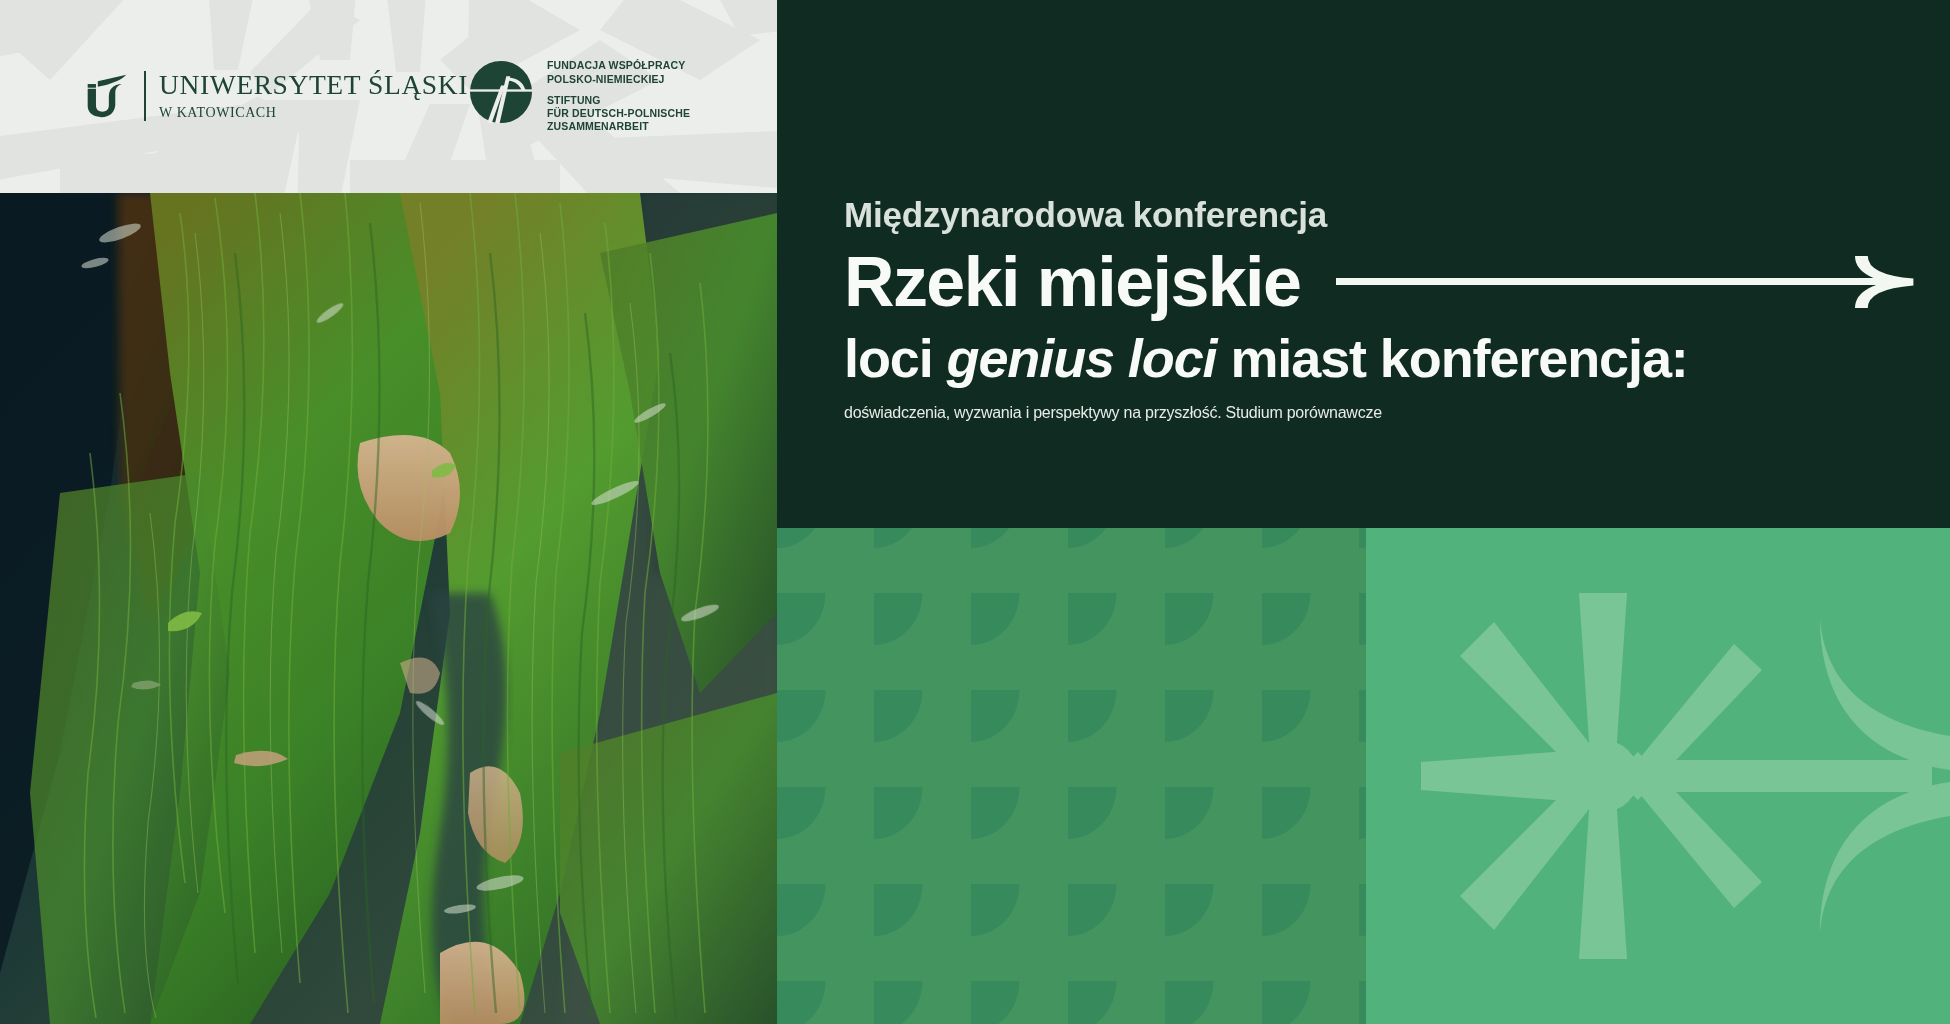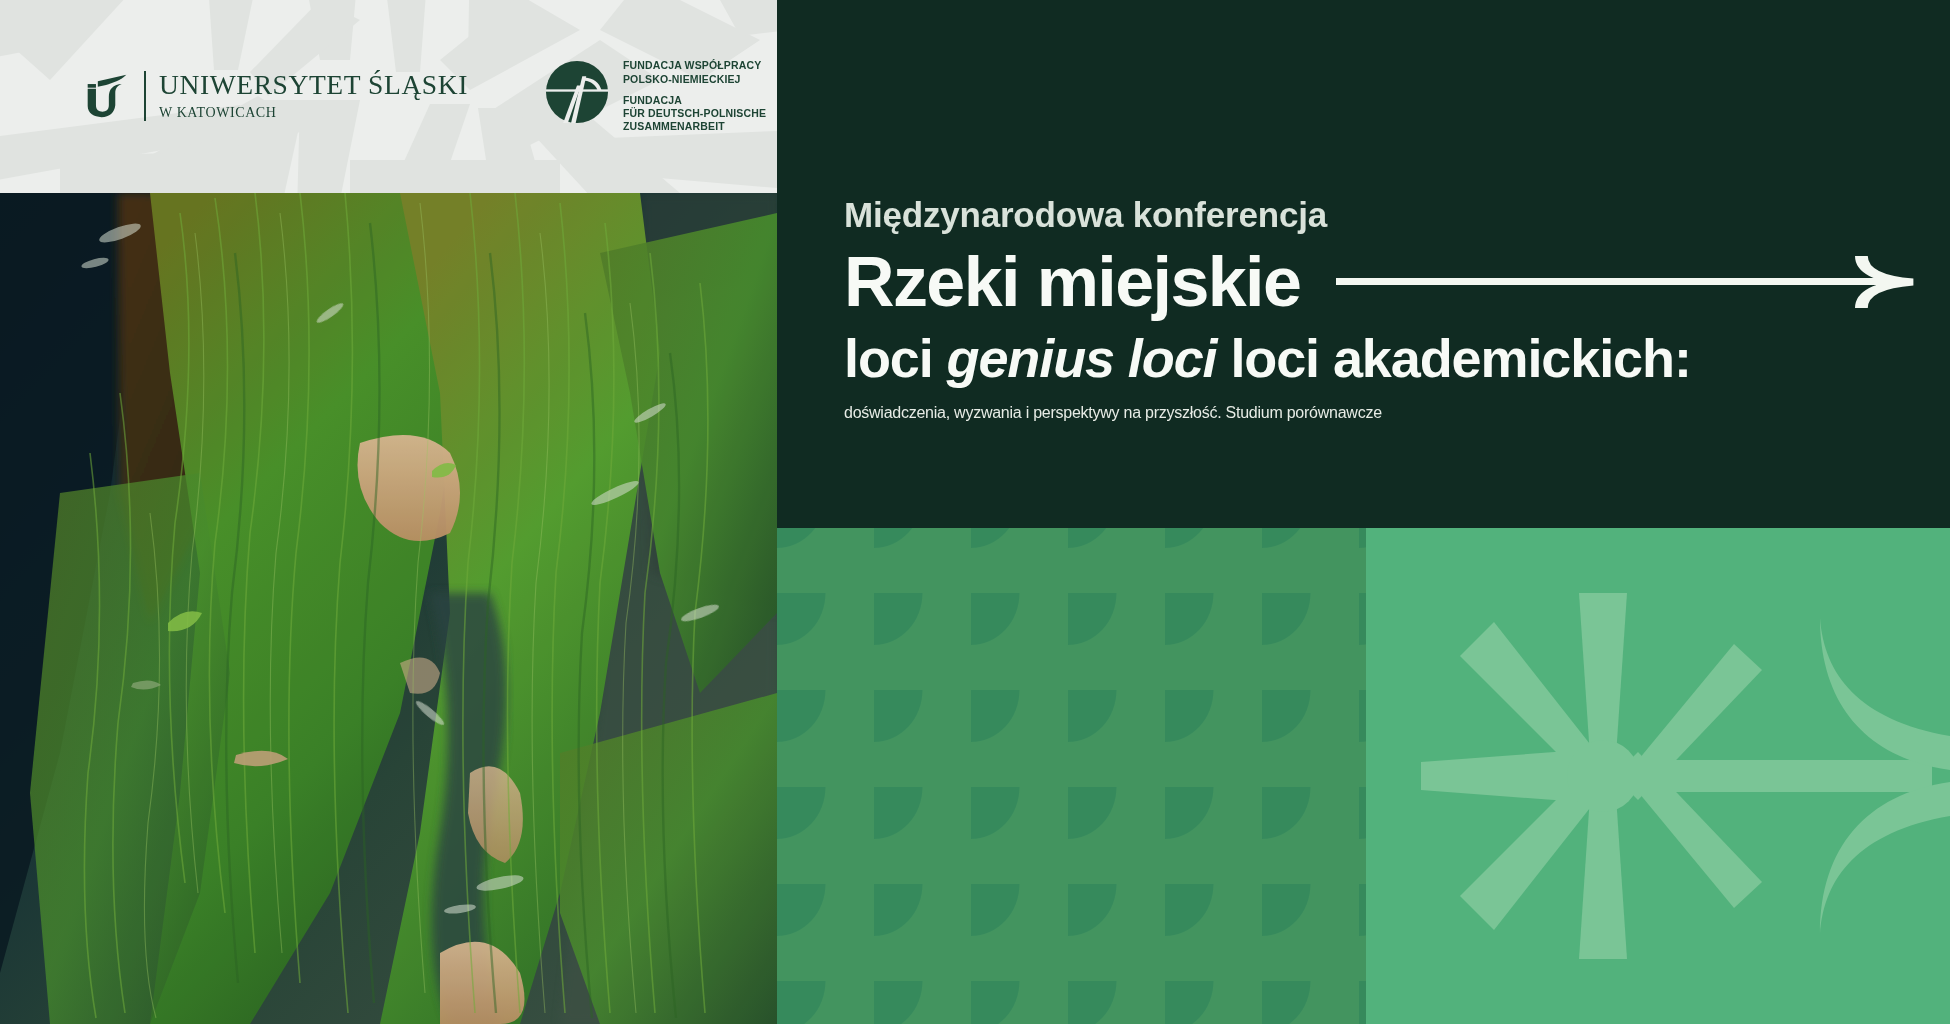--- a/index.html
+++ b/index.html
@@ -32,21 +32,20 @@
     background:#eceeec;
     overflow:hidden;
   }
   .logo-band .rays {
     position:absolute; left:0; top:0; width:777px; height:193px;
   }
   .logo-band .inner {
     position:absolute; inset:0;
     display:flex; align-items:center;
     padding-left:84px;
-    gap:76px;
   }
 
   
   .us-logo { display:flex; align-items:center; gap:0; }
   .us-mark { width:46px; height:46px; flex:none; }
   .us-rule {
     width:2px; height:50px; background:#1d4434;
     margin:0 13px 0 14px; flex:none;
   }
   .us-words { display:flex; flex-direction:column; justify-content:center; }
@@ -204,21 +203,21 @@
             <path fill="#eceeec" d="M62,28 C75,29 84,36 87,47 L81,47 C78,39 71,34 62,33 Z"></path>
             <path fill="#eceeec" d="M58,26 L64,26 L48,97 L41,97 Z"></path>
             <path fill="#eceeec" d="M50,40 L56,40 L36,97 L29,97 Z"></path>
           </svg>
           <div class="fw-words">
             <div class="fw-block">
               <div class="fw-line">FUNDACJA WSPÓŁPRACY</div>
               <div class="fw-line">POLSKO-NIEMIECKIEJ</div>
             </div>
             <div class="fw-block">
-              <div class="fw-line">FUNDACJA</div>
+              <div class="fw-line">STIFTUNG</div>
               <div class="fw-line">FÜR DEUTSCH-POLNISCHE</div>
               <div class="fw-line">ZUSAMMENARBEIT</div>
             </div>
           </div>
         </div>
 
       </div>
     </div>
 
     <div class="photo">
@@ -351,21 +350,21 @@
       <div class="headline-row">
         <div class="headline-main">Rzeki miejskie</div>
         <div class="arrow-wrap">
           <svg viewBox="0 0 320 56" preserveAspectRatio="none">
             <rect x="0" y="24" width="310" height="7" fill="#f3f7f1"></rect>
             <path d="M288,2 q0,22 28,26 q-28,4 -28,26" fill="none" stroke="#f3f7f1" stroke-width="7" stroke-linecap="butt"></path>
           </svg>
         </div>
       </div>
 
-      <div class="headline-sub"><span>loci </span><i>genius loci</i><span> loci akademickich:</span></div>
+      <div class="headline-sub"><span>loci </span><i>genius loci</i><span> miast konferencja:</span></div>
 
       <div class="subline">doświadczenia, wyzwania i perspektywy na przyszłość. Studium porównawcze</div>
     </div>
   </div>
 
   <div class="wave-panel">
     <svg viewBox="0 0 589 496">
       <defs>
         <pattern id="scallop" x="0" y="-32" width="97" height="97" patternUnits="userSpaceOnUse">
           <path d="M-48.5,0 a48.5,52 0 0 0 97,0 a48.5,52 0 0 1 97,0 L145.5,97 L-48.5,97 Z" fill="#43945f"></path>

